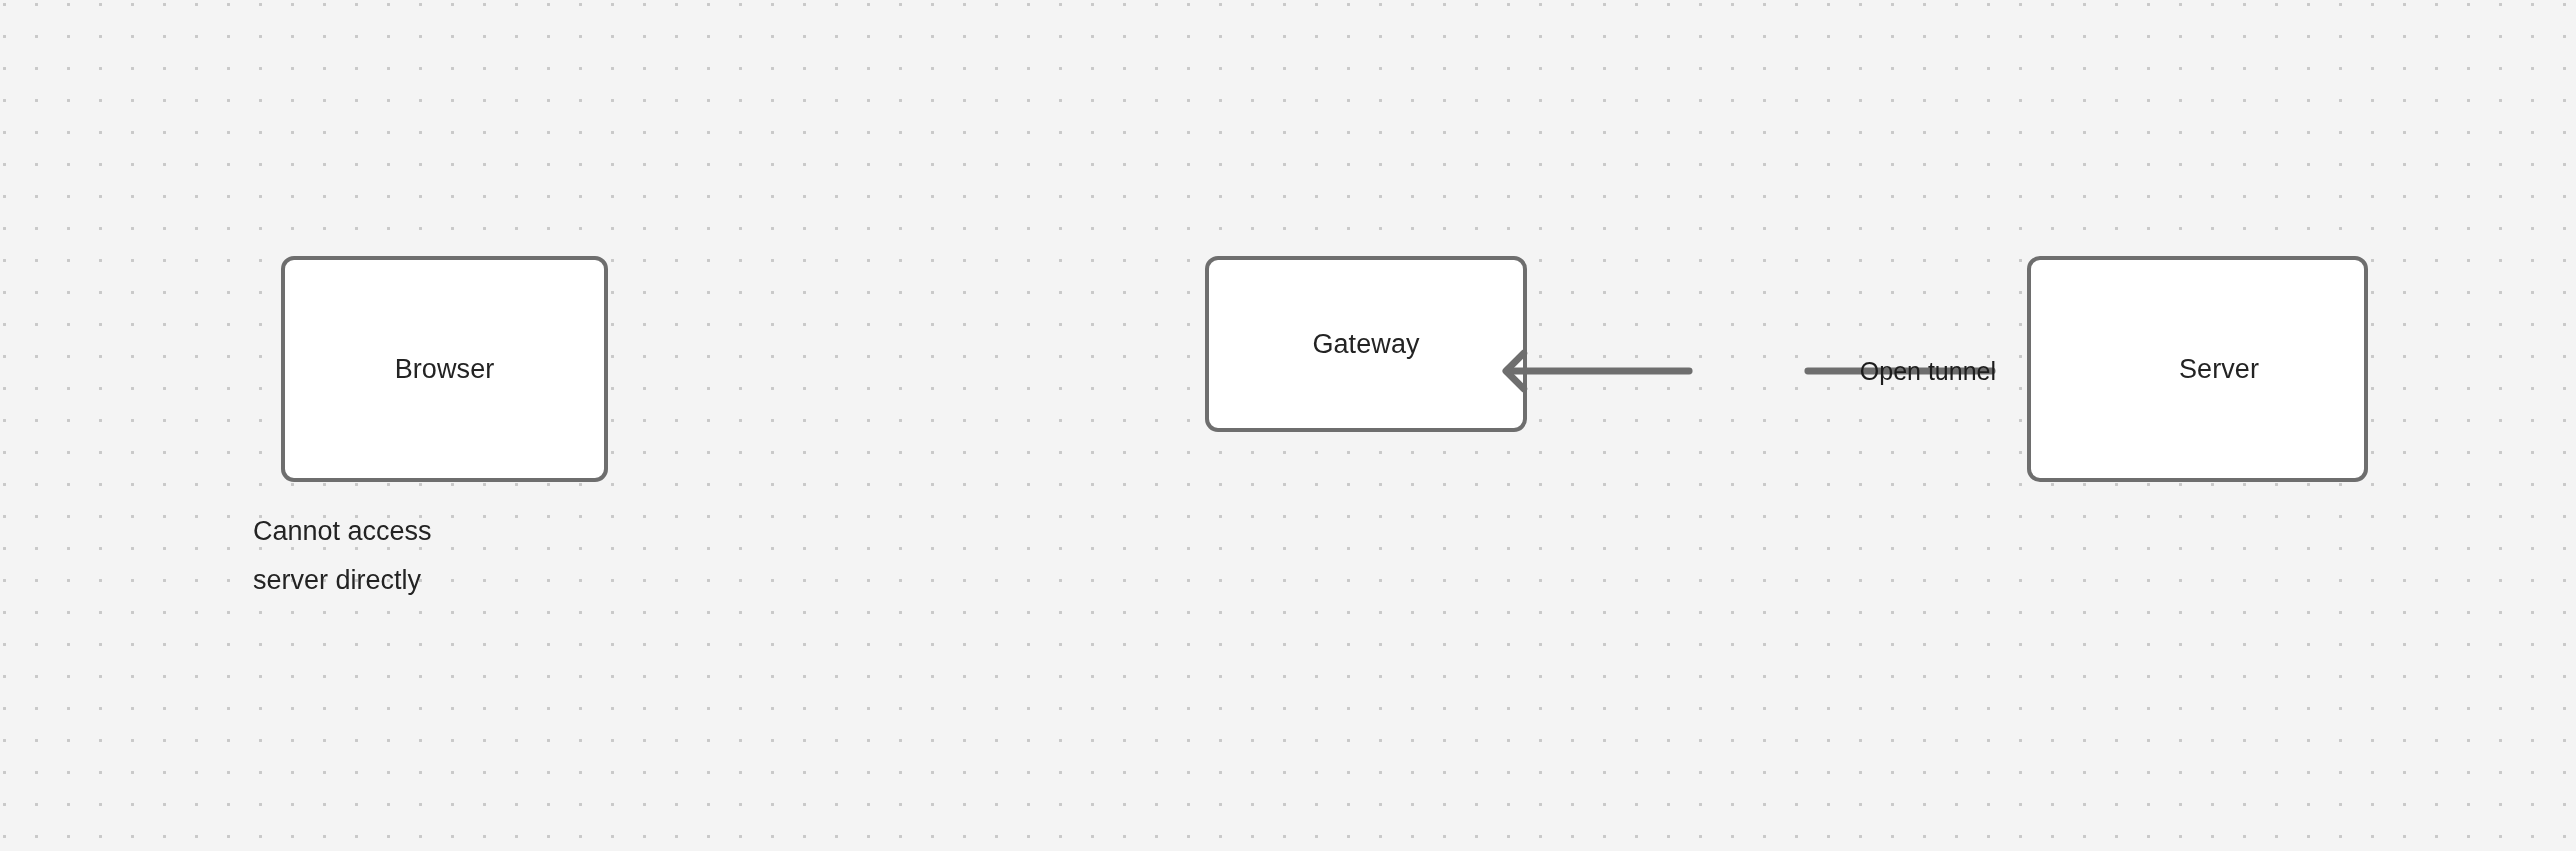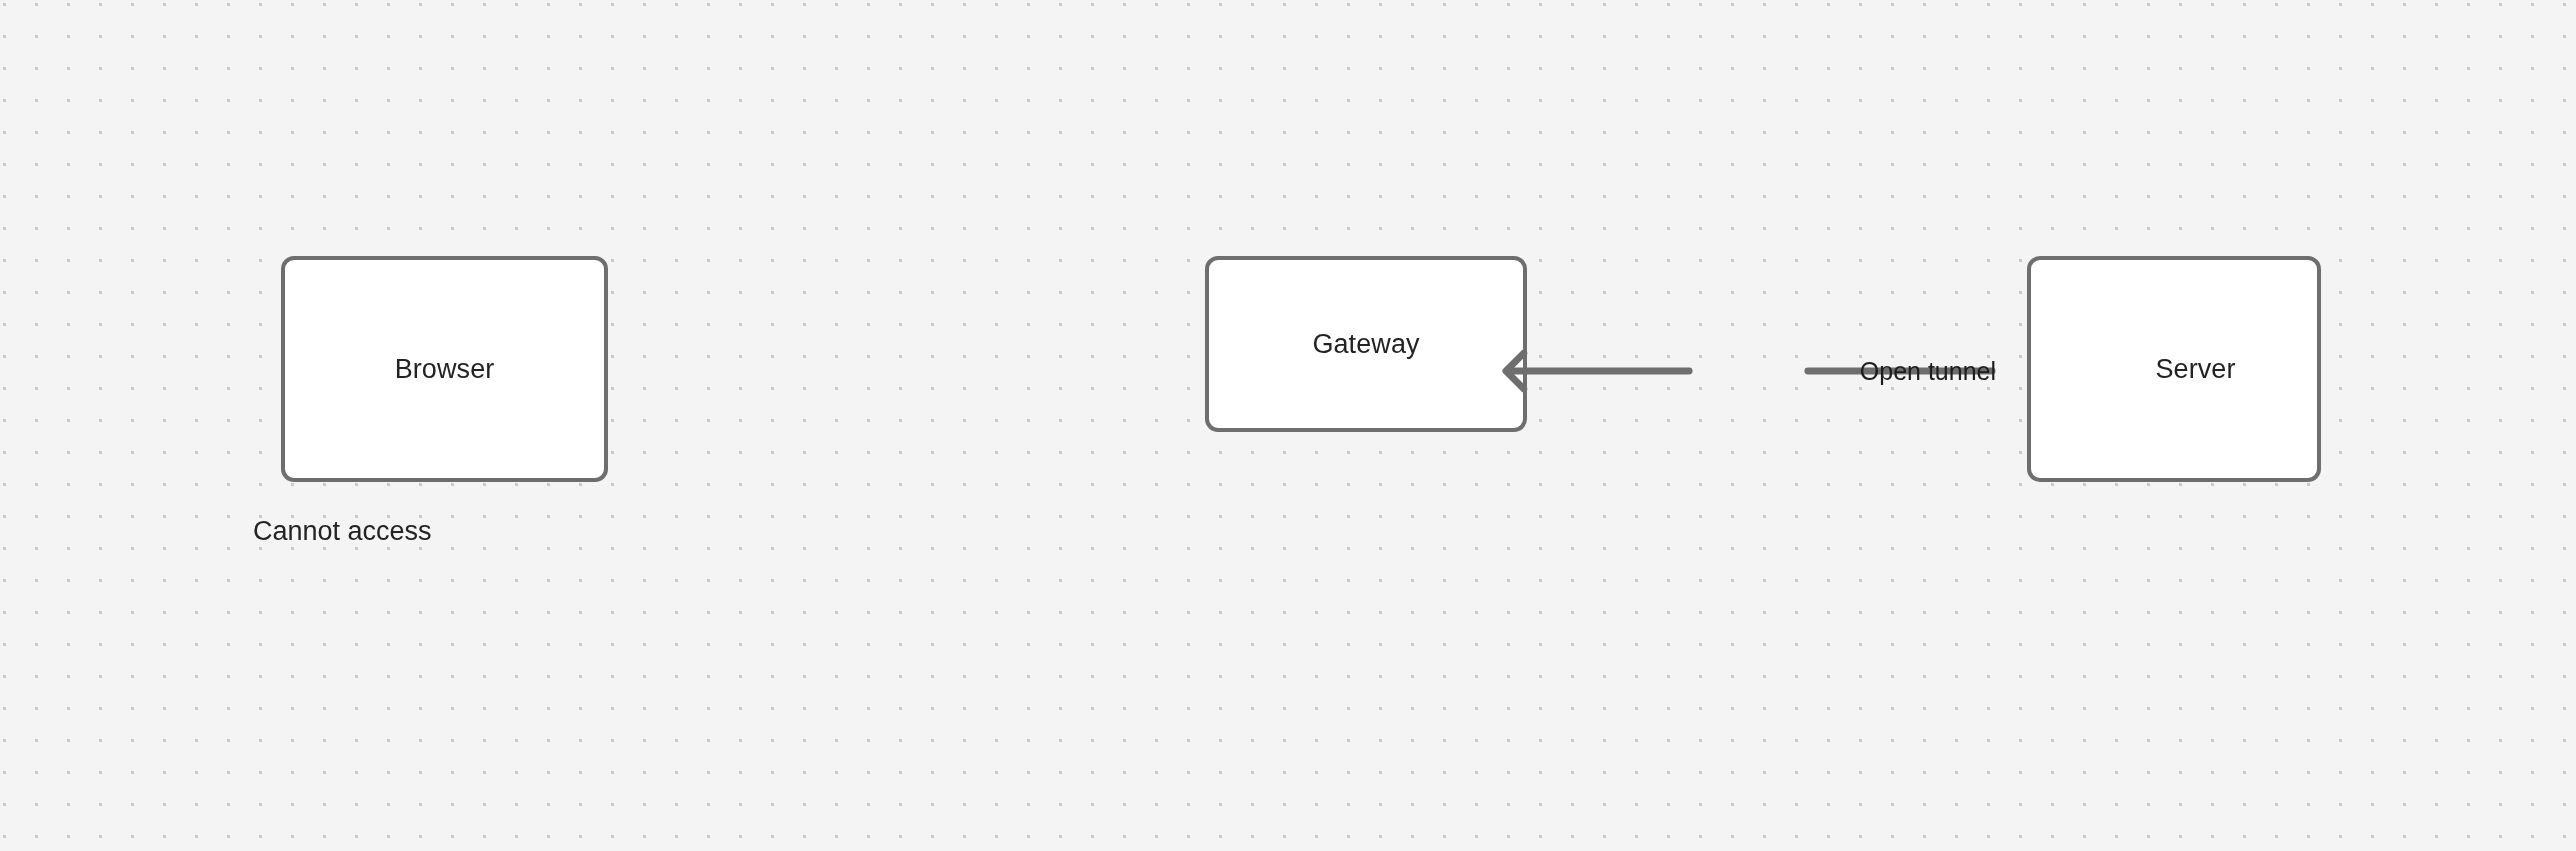--- a/index.html
+++ b/index.html
@@ -40,21 +40,21 @@
   .node-label {
     font-size: 27px;
     line-height: 1;
     color: #232323;
     letter-spacing: 0.1px;
     white-space: nowrap;
   }
 
   #node-browser { left: 253px; top: 256px; width: 327px; height: 226px; }
   #node-gateway { left: 1177px; top: 256px; width: 322px; height: 176px; }
-  #node-server  { left: 1999px; top: 256px; width: 294px; height: 226px; padding-left: 43px; }
+  #node-server  { left: 1999px; top: 256px; width: 341px; height: 226px; padding-left: 43px; }
 
   .caption {
     position: absolute;
     font-size: 27px;
     line-height: 49px;
     color: #232323;
     white-space: nowrap;
   }
   #caption-browser {
     left: 253px;
@@ -96,20 +96,21 @@
 <body>
 
 <div id="canvas">
 
   <div class="node" id="node-browser">
     <span class="node-label">Browser</span>
   </div>
 
   <div class="caption" id="caption-browser">
     <div>Cannot access</div>
+    <div>server directly</div>
   </div>
 
   <div class="node" id="node-gateway">
     <span class="node-label">Gateway</span>
   </div>
 
   <div class="node" id="node-server">
     <span class="node-label">Server</span>
   </div>
 

